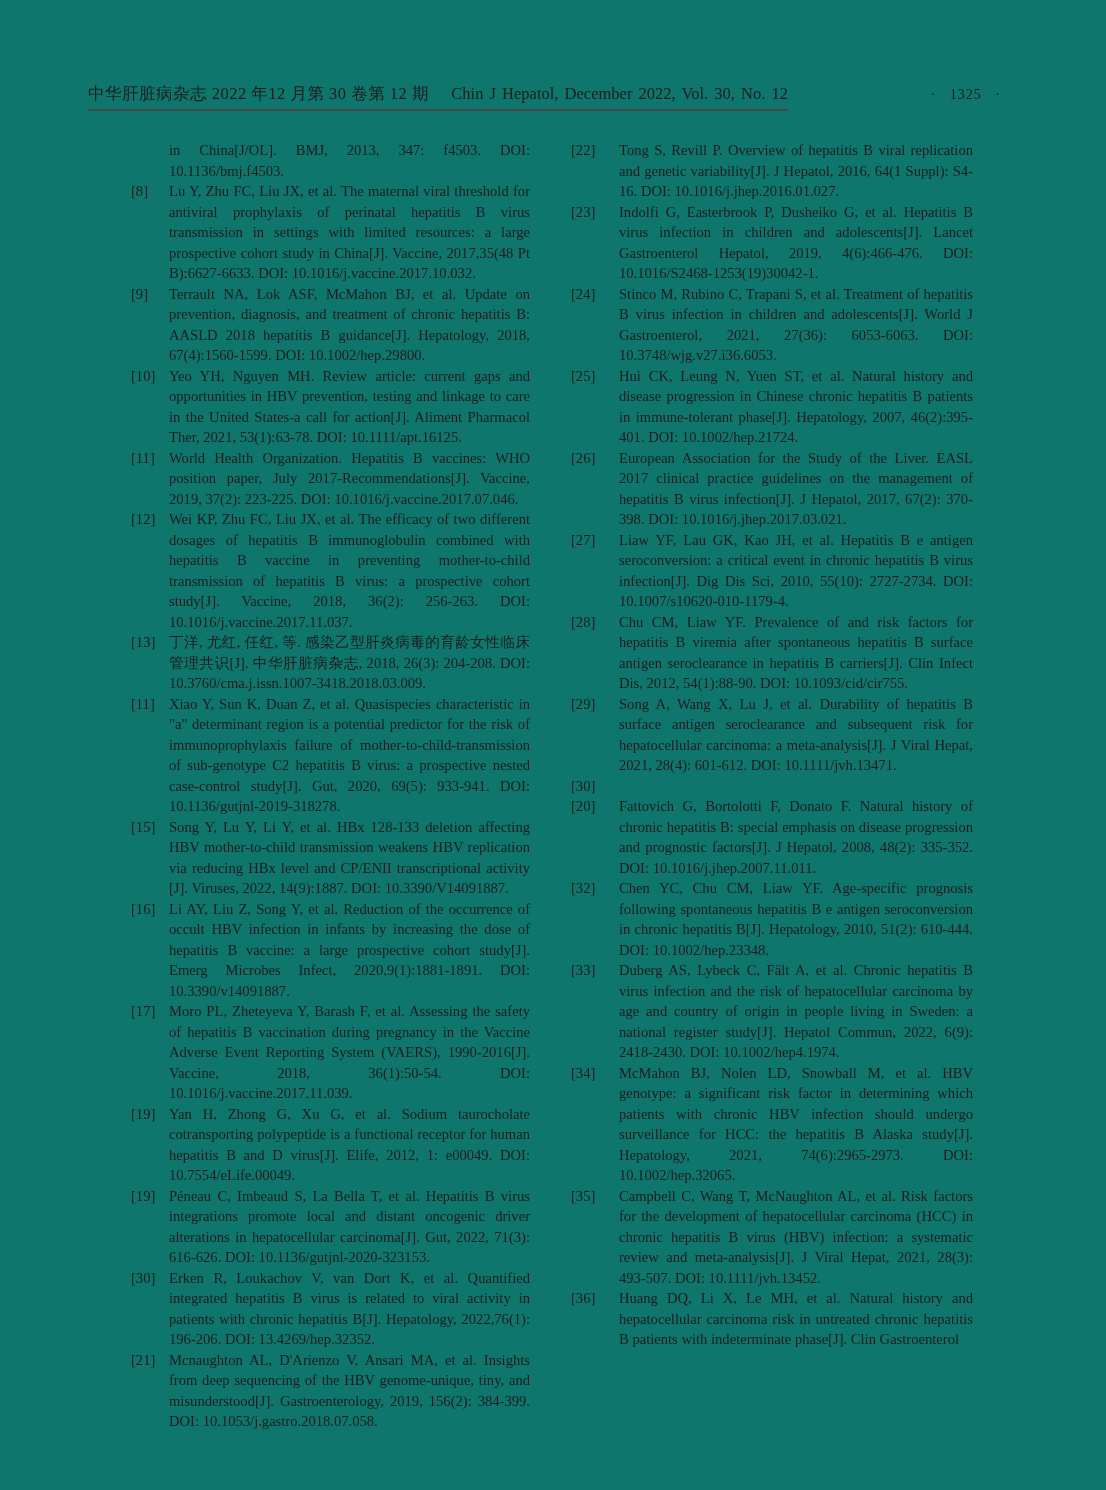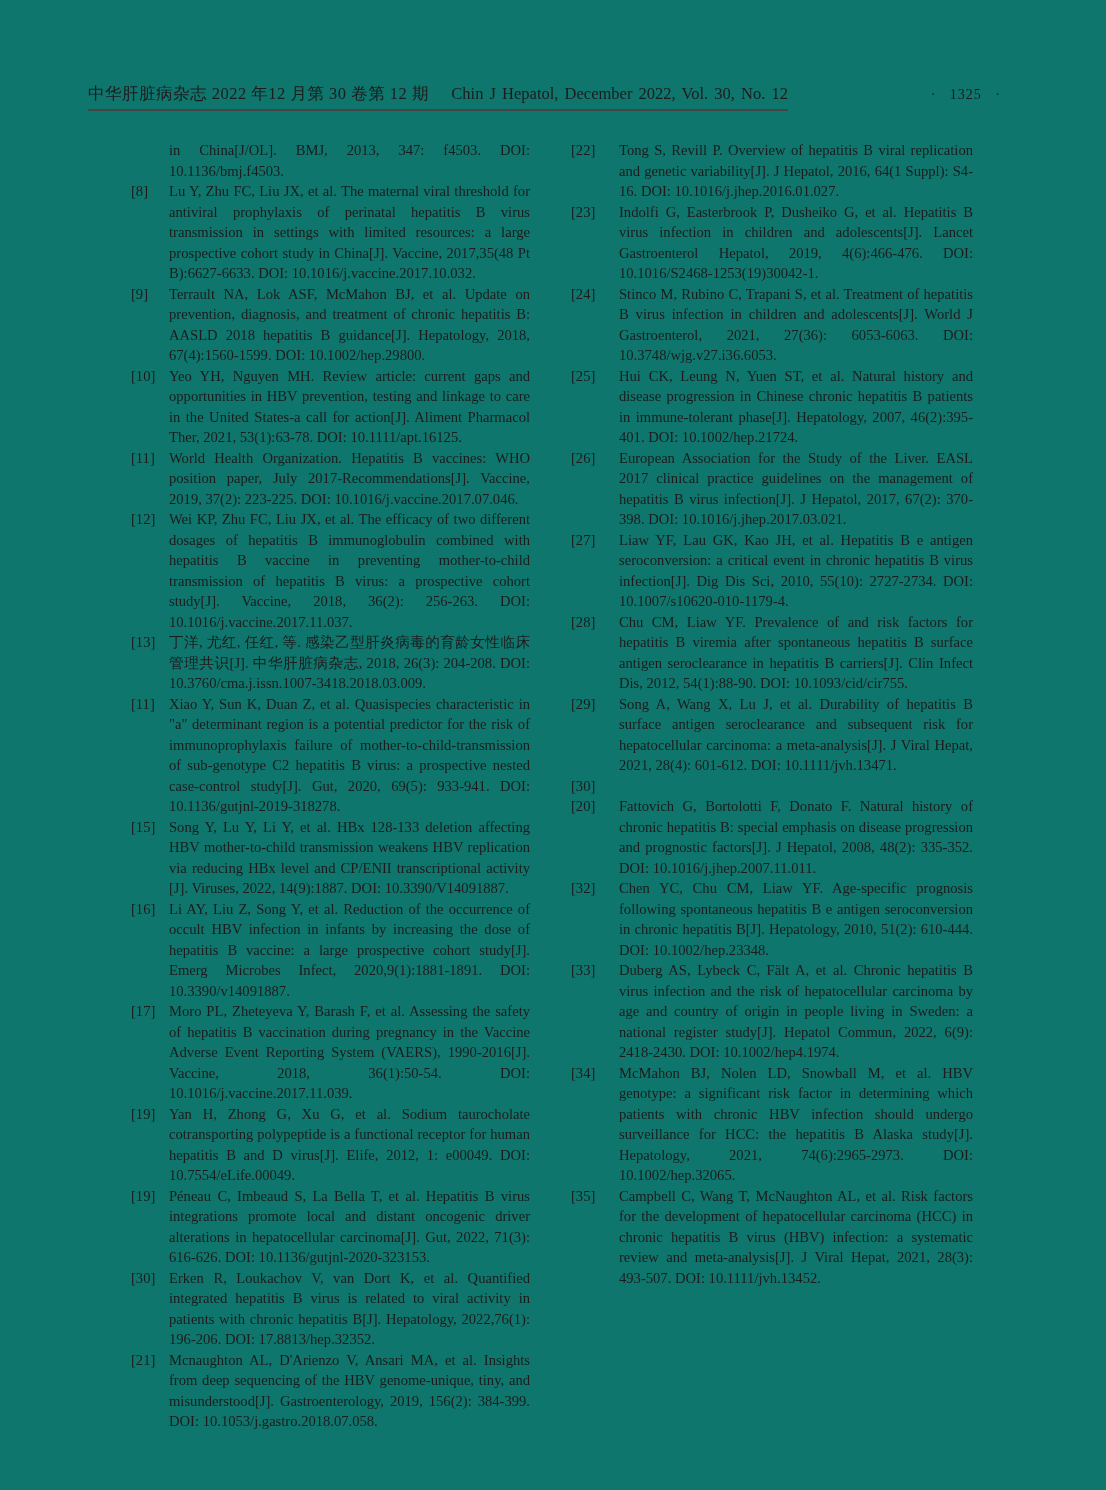--- a/index.html
+++ b/index.html
@@ -123,21 +123,21 @@
         <div class="ref">
           <span class="ref-num">[19]</span>
           <span class="ref-text">Yan H, Zhong G, Xu G, et al. Sodium taurocholate cotransporting polypeptide is a functional receptor for human hepatitis B and D virus[J]. Elife, 2012, 1: e00049. DOI: 10.7554/eLife.00049.</span>
         </div>
         <div class="ref">
           <span class="ref-num">[19]</span>
           <span class="ref-text">Péneau C, Imbeaud S, La Bella T, et al. Hepatitis B virus integrations promote local and distant oncogenic driver alterations in hepatocellular carcinoma[J]. Gut, 2022, 71(3): 616-626. DOI: 10.1136/gutjnl-2020-323153.</span>
         </div>
         <div class="ref">
           <span class="ref-num">[30]</span>
-          <span class="ref-text">Erken R, Loukachov V, van Dort K, et al. Quantified integrated hepatitis B virus is related to viral activity in patients with chronic hepatitis B[J]. Hepatology, 2022,76(1): 196-206. DOI: 17.8813/hep.32352.</span>
+          <span class="ref-text">Erken R, Loukachov V, van Dort K, et al. Quantified integrated hepatitis B virus is related to viral activity in patients with chronic hepatitis B[J]. Hepatology, 2022,76(1): 196-206. DOI: 13.4269/hep.32352.</span>
         </div>
         <div class="ref">
           <span class="ref-num">[21]</span>
           <span class="ref-text">Mcnaughton AL, D'Arienzo V, Ansari MA, et al. Insights from deep sequencing of the HBV genome-unique, tiny, and misunderstood[J]. Gastroenterology, 2019, 156(2): 384-399. DOI: 10.1053/j.gastro.2018.07.058.</span>
         </div>
       </div>
     <div class="col col-right" id="col-right">
         <div class="ref">
           <span class="ref-num">[22]</span>
           <span class="ref-text">Tong S, Revill P. Overview of hepatitis B viral replication and genetic variability[J]. J Hepatol, 2016, 64(1 Suppl): S4-16. DOI: 10.1016/j.jhep.2016.01.027.</span>
@@ -186,16 +186,20 @@
           <span class="ref-text">Duberg AS, Lybeck C, Fält A, et al. Chronic hepatitis B virus infection and the risk of hepatocellular carcinoma by age and country of origin in people living in Sweden: a national register study[J]. Hepatol Commun, 2022, 6(9): 2418-2430. DOI: 10.1002/hep4.1974.</span>
         </div>
         <div class="ref">
           <span class="ref-num">[34]</span>
           <span class="ref-text">McMahon BJ, Nolen LD, Snowball M, et al. HBV genotype: a significant risk factor in determining which patients with chronic HBV infection should undergo surveillance for HCC: the hepatitis B Alaska study[J]. Hepatology, 2021, 74(6):2965-2973. DOI: 10.1002/hep.32065.</span>
         </div>
         <div class="ref">
           <span class="ref-num">[35]</span>
           <span class="ref-text">Campbell C, Wang T, McNaughton AL, et al. Risk factors for the development of hepatocellular carcinoma (HCC) in chronic hepatitis B virus (HBV) infection: a systematic review and meta-analysis[J]. J Viral Hepat, 2021, 28(3): 493-507. DOI: 10.1111/jvh.13452.</span>
         </div>
+        <div class="ref">
+          <span class="ref-num">[36]</span>
+          <span class="ref-text">Huang DQ, Li X, Le MH, et al. Natural history and hepatocellular carcinoma risk in untreated chronic hepatitis B patients with indeterminate phase[J]. Clin Gastroenterol</span>
+        </div>
       </div>
   </div>
 
 </div>
 
 </body></html>

